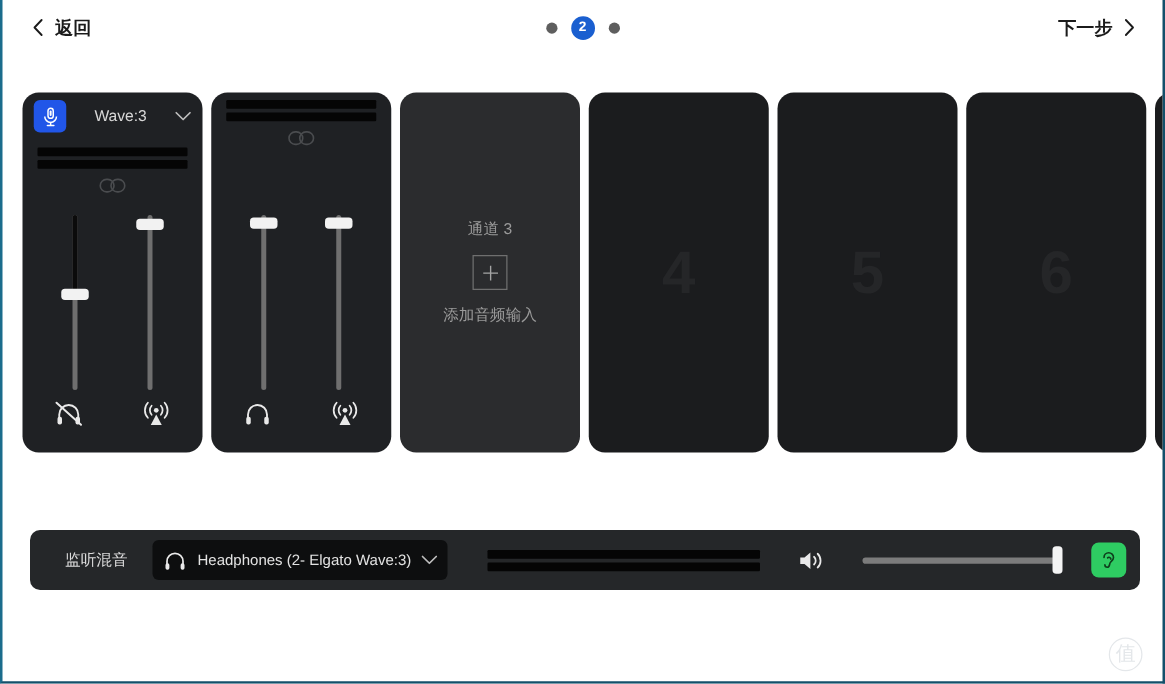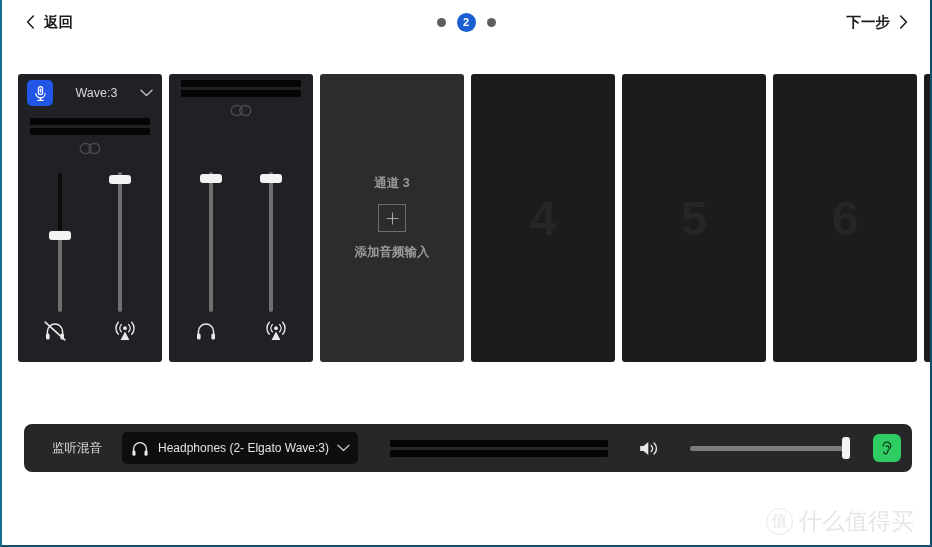--- a/index.html
+++ b/index.html
@@ -96,21 +96,21 @@
     position: absolute;
     left: 16px; top: 74px;
     width: 930px;
     height: 288px;
     display: flex;
     gap: 7px;
   }
   .strip {
     width: 144px;
     height: 288px;
-    border-radius: 3px;
+    border-radius: 13px;
     flex: none;
     position: relative;
   }
   .strip.active { background: #1f2124; }
   .strip.empty  { background: #2b2c2e; }
   .strip.ghost  { background: #1b1c1e; }
 
   
   .strip-head {
     display: flex; align-items: center;
@@ -211,21 +211,20 @@
   }
   .strip-foot .ic { width: 30px; height: 30px; display: flex; align-items: center; justify-content: center; }
   .strip-foot svg { display: block; }
 
   
   .empty-inner {
     position: absolute; inset: 0;
     display: flex; flex-direction: column;
     align-items: center; justify-content: center;
     gap: 12px;
-    font-weight: bold;
   }
   .empty-title { color: #9a9a9a; font-size: 12.5px; }
   .plus-box {
     width: 28px; height: 28px;
     border: 1px solid #6f6f6f;
     display: flex; align-items: center; justify-content: center;
     color: #a5a5a5; font-size: 19px; line-height: 1;
   }
   .empty-sub { color: #9a9a9a; font-size: 12.5px; }
 
@@ -536,16 +535,15 @@
     <div class="ear-btn">
       <svg width="18" height="18" viewBox="0 0 18 18">
         <path d="M5.2 7.0 a3.8 3.8 0 0 1 7.6 0 c0 2.3 -2.4 3.0 -2.9 4.7 c-.4 1.4 -.3 3.1 -2.0 3.1 a2.0 2.0 0 0 1 -2.0 -2.0" fill="none" stroke="#0e3f1c" stroke-width="1.3" stroke-linecap="round" stroke-linejoin="round"></path>
         <path d="M8.1 7.3 a1.5 1.5 0 0 1 2.6 1.0" fill="none" stroke="#0e3f1c" stroke-width="1.3" stroke-linecap="round"></path>
       </svg>
     </div>
   </div>
 
   <div class="watermark">
     <span class="wm-circle">值</span>
-    <span>什么值得买</span>
   </div>
 
 </div>
 
 </body></html>

